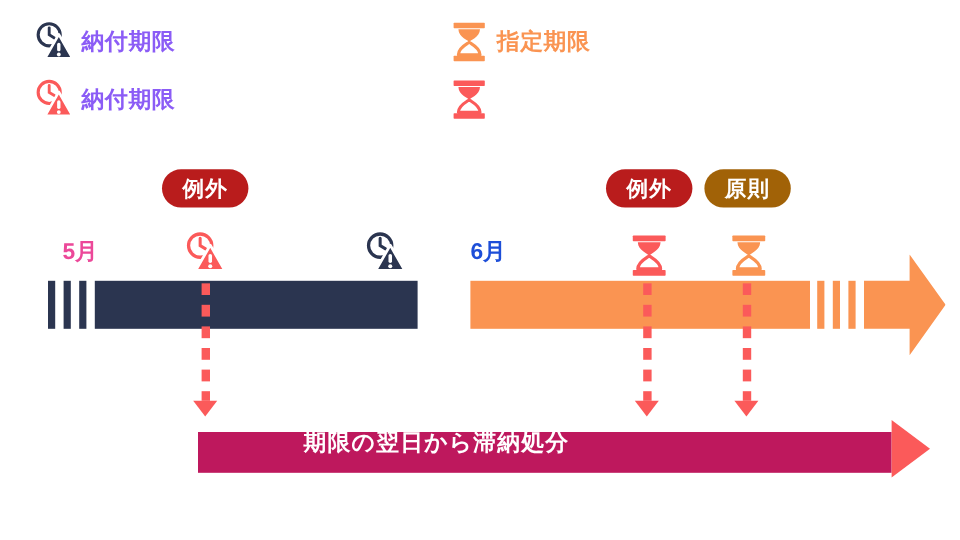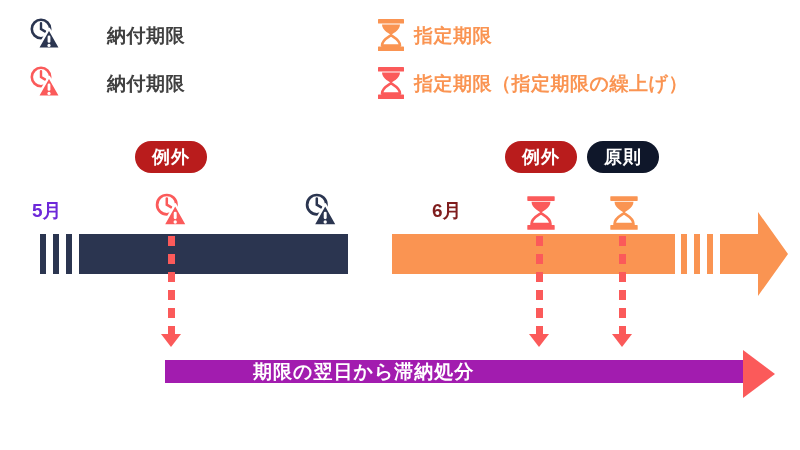--- a/index.html
+++ b/index.html
@@ -35,34 +35,34 @@
     align-items: center;
     justify-content: center;
   }
   .legend-label {
     font-size: 19px;
     font-weight: bold;
     letter-spacing: 0.5px;
     white-space: nowrap;
     line-height: 1;
   }
-  .lbl-navy { color: #404040; margin-left: 39px; }
+  .lbl-navy { color: #8b5cf6; }
   .lbl-red  { color: #fb5a5a; }
   .lbl-org  { color: #fa9452; }
 
   
   .month {
     position: absolute;
     font-size: 19px;
     font-weight: bold;
     line-height: 1;
     white-space: nowrap;
   }
-  .month-navy { color: #6d28d9; }
-  .month-org  { color: #7f1d1d; margin-left: 40px; }
+  .month-navy { color: #ec4899; margin-left: 20px; }
+  .month-org  { color: #1d4ed8; }
 
   
   .bar {
     position: absolute;
     height: 40px;
   }
   .bar-navy { background: #2b3550; }
   .bar-org  { background: #fa9452; }
   .tick {
     position: absolute;
@@ -82,21 +82,21 @@
     font-weight: bold;
     display: flex;
     align-items: center;
     justify-content: center;
     letter-spacing: 1px;
     box-sizing: border-box;
     padding: 0 14px;
     line-height: 1;
   }
   .pill-red  { background: #b91c1c; }
-  .pill-navy { background: #0f172a; }
+  .pill-navy { background: #a16207; }
 
   
   .marker {
     position: absolute;
     width: 40px;
     height: 40px;
     display: flex;
     align-items: center;
     justify-content: center;
   }
@@ -114,24 +114,23 @@
     width: 0;
     height: 0;
     border-left: 10px solid transparent;
     border-right: 10px solid transparent;
     border-top: 13px solid #fb5a5a;
   }
 
   
   .long-arrow-body {
     position: absolute;
-    background: #a21caf;
-    height: 23px;
-    display: flex;
-    align-items: center;
+    background: #be185d;
+    height: 34px;
+    display: flex;
   }
   .long-arrow-text {
     color: #ffffff;
     font-size: 19px;
     font-weight: bold;
     letter-spacing: 1px;
     white-space: nowrap;
     line-height: 1;
   }
   .long-arrow-head {
@@ -191,21 +190,20 @@
 
   <div class="legend-row" style="left:368px; top:60px;">
     <span class="legend-icon">
       <svg width="34" height="38" viewBox="0 0 34 38" aria-hidden="true">
         <rect x="4" y="3" width="26" height="4.6" rx="0.6" fill="#fb5a5a"></rect>
         <rect x="4" y="30.4" width="26" height="4.6" rx="0.6" fill="#fb5a5a"></rect>
         <path d="M8 8.4 C8 15 17 18 17 19 C17 18 26 15 26 8.4 Z" fill="#fb5a5a"></path>
         <path d="M8 29.6 C8 23 17 20 17 19 C17 20 26 23 26 29.6 Z" fill="none" stroke="#fb5a5a" stroke-width="2.6" stroke-linejoin="round"></path>
       </svg>
     </span>
-    <span class="legend-label lbl-org">指定期限（指定期限の繰上げ）</span>
   </div>
 
   <div class="month month-navy" style="left:32px; top:201px;">5月</div>
 
   <div class="tick tick-navy" style="left:40px;  top:234px;"></div>
   <div class="tick tick-navy" style="left:53px;  top:234px;"></div>
   <div class="tick tick-navy" style="left:66px;  top:234px;"></div>
 
   <div class="bar bar-navy" style="left:79px; top:234px; width:269px;"></div>
 

